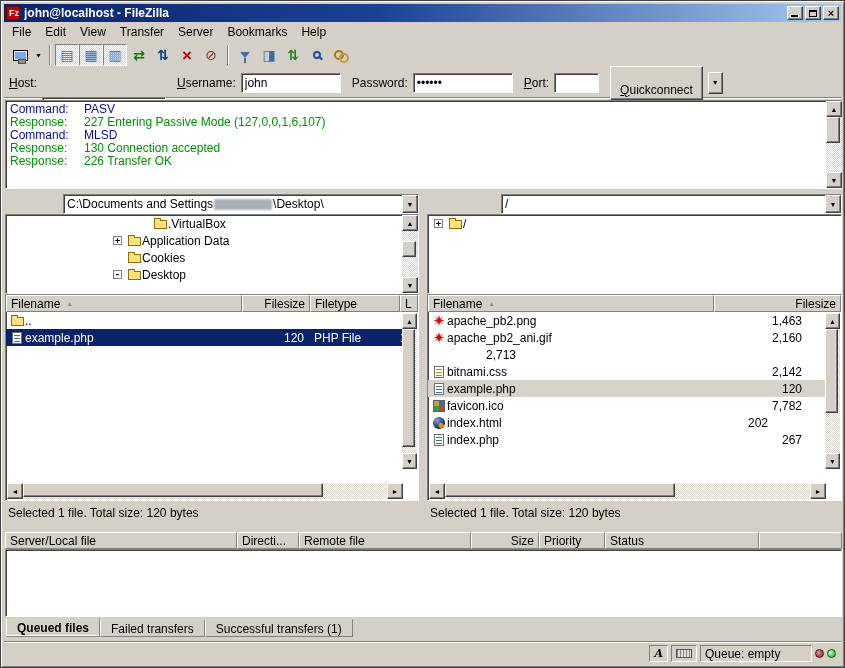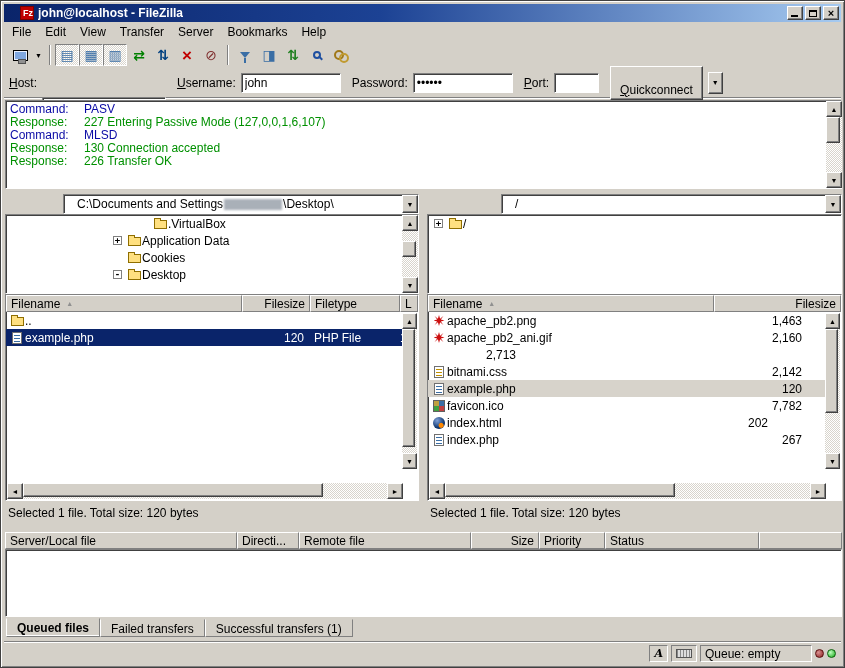--- a/index.html
+++ b/index.html
@@ -12,21 +12,21 @@
   .sunken { border:1px solid; border-color:#808080 #FFFFFF #FFFFFF #808080;
             box-shadow: inset 1px 1px 0 #404040; background:#FFFFFF; }
   .raised { border:1px solid; border-color:#FFFFFF #404040 #404040 #FFFFFF;
             box-shadow: inset -1px -1px 0 #808080; background:#D4D0C8; }
 
   
   .titlebar { position:absolute; left:3px; top:3px; right:3px; height:18px;
               background:linear-gradient(90deg,#0A246A 0%,#1C4294 45%,#A6CAF0 100%);
               display:flex; align-items:center; padding:0 2px; }
   .app-icon { width:14px; height:14px; background:#C00000; border:1px solid #7A0000;
-              color:#fff; font:bold 9px/12px "Liberation Sans",sans-serif; text-align:right; margin-right:4px;margin-left:14px; }
+              color:#fff; font:bold 9px/12px "Liberation Sans",sans-serif; text-align:right; margin-right:4px; }
   .title-text { color:#fff; font-weight:bold; font-size:12px; flex:1; white-space:nowrap; overflow:hidden; }
   .tb-btn { width:16px; height:14px; margin-left:2px; background:#D4D0C8; border:1px solid;
             border-color:#FFFFFF #404040 #404040 #FFFFFF; box-shadow: inset -1px -1px 0 #808080;
             display:flex; align-items:center; justify-content:center; cursor:default; position:relative; }
   .glyph-min { position:absolute; bottom:2px; left:3px; width:7px; height:2px; background:#000; }
   .glyph-max { width:8px; height:7px; border:1px solid #000; border-top:2px solid #000; }
   .glyph-close { font-size:11px; font-weight:bold; line-height:10px; }
 
   
   .menubar { position:absolute; left:3px; top:21px; right:3px; height:20px;
@@ -106,21 +106,21 @@
               background-size:2px 2px; background-position:0 0,1px 1px; background-color:#D8D4CC; }
   .sb-thumb { position:absolute; background:#D4D0C8; border:1px solid;
               border-color:#FFFFFF #404040 #404040 #FFFFFF; box-shadow: inset -1px -1px 0 #808080; }
   .vscroll .sb-thumb { left:0; width:14px; }
   .hscroll .sb-thumb { top:0; height:14px; }
 
   
   .site-label { position:absolute; top:212px; white-space:nowrap; }
   .combo { position:absolute; top:193px; height:20px; display:flex; background:#fff;
            border:1px solid; border-color:#808080 #FFFFFF #FFFFFF #808080; box-shadow: inset 1px 1px 0 #404040; }
-  .combo-text { flex:1; display:flex; align-items:center; padding:0 3px; white-space:nowrap; overflow:hidden;margin-left:10px; }
+  .combo-text { flex:1; display:flex; align-items:center; padding:0 3px; white-space:nowrap; overflow:hidden; }
   .combo-btn { flex:0 0 16px; display:flex; align-items:center; justify-content:center;
                background:#D4D0C8; border:1px solid; border-color:#FFFFFF #404040 #404040 #FFFFFF;
                box-shadow: inset -1px -1px 0 #808080; }
   .combo-btn::before { content:"\25BC"; font-size:7px; }
   .redacted { display:inline-block; width:58px; height:11px; background:#A9B0B8; filter:blur(1px); margin:0 1px; }
 
   
   .tree { position:absolute; top:213px; height:80px; background:#fff;
           border:1px solid; border-color:#808080 #FFFFFF #FFFFFF #808080; box-shadow: inset 1px 1px 0 #404040;
           overflow:hidden; }

